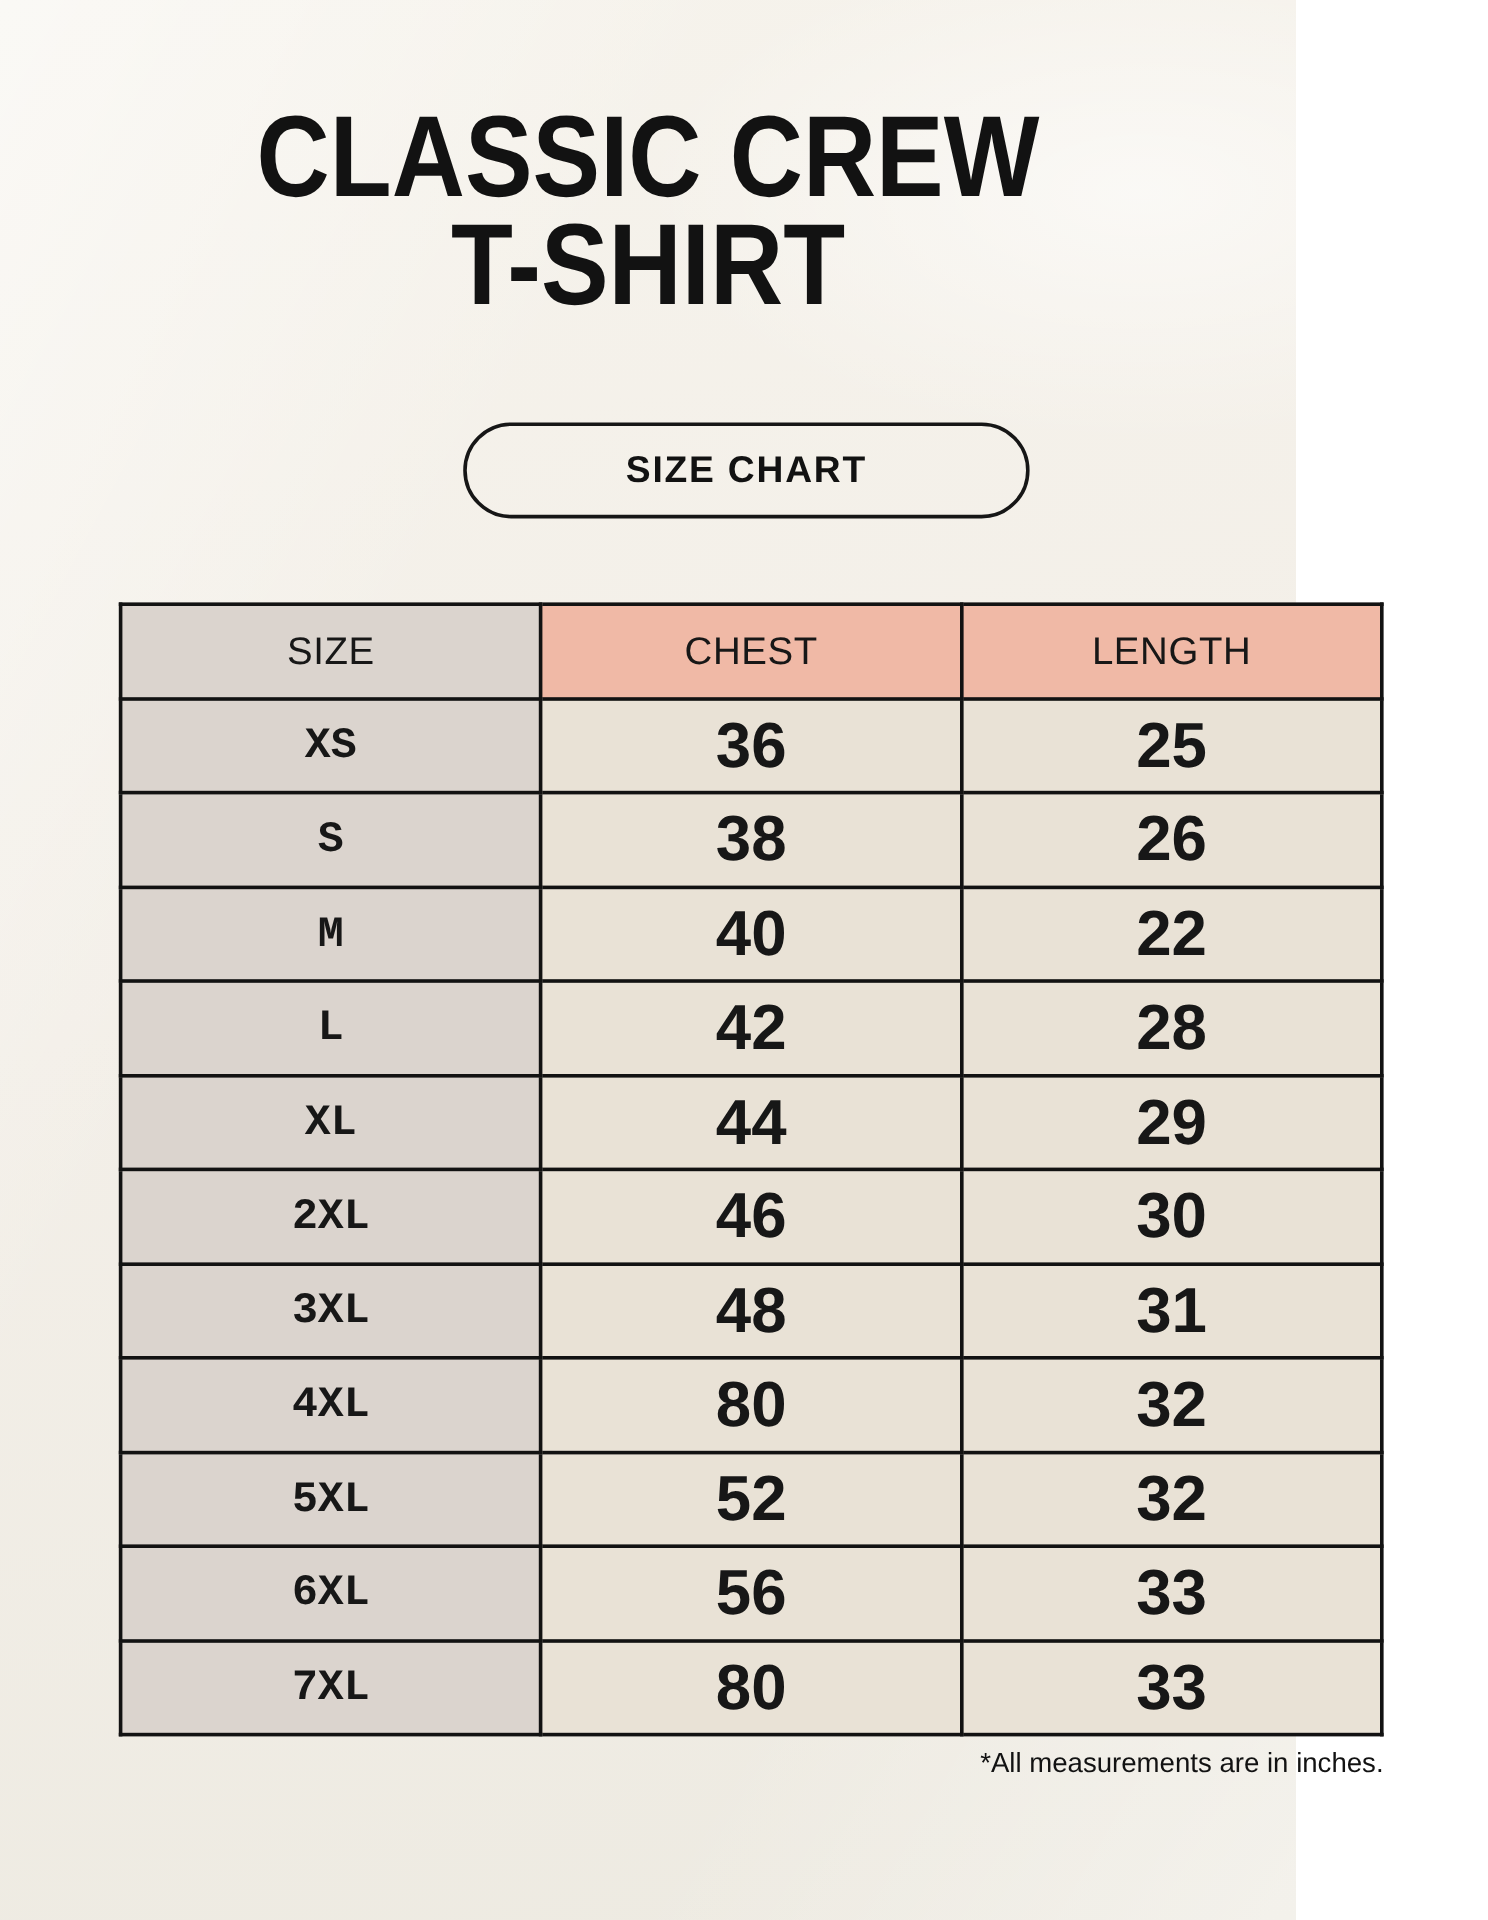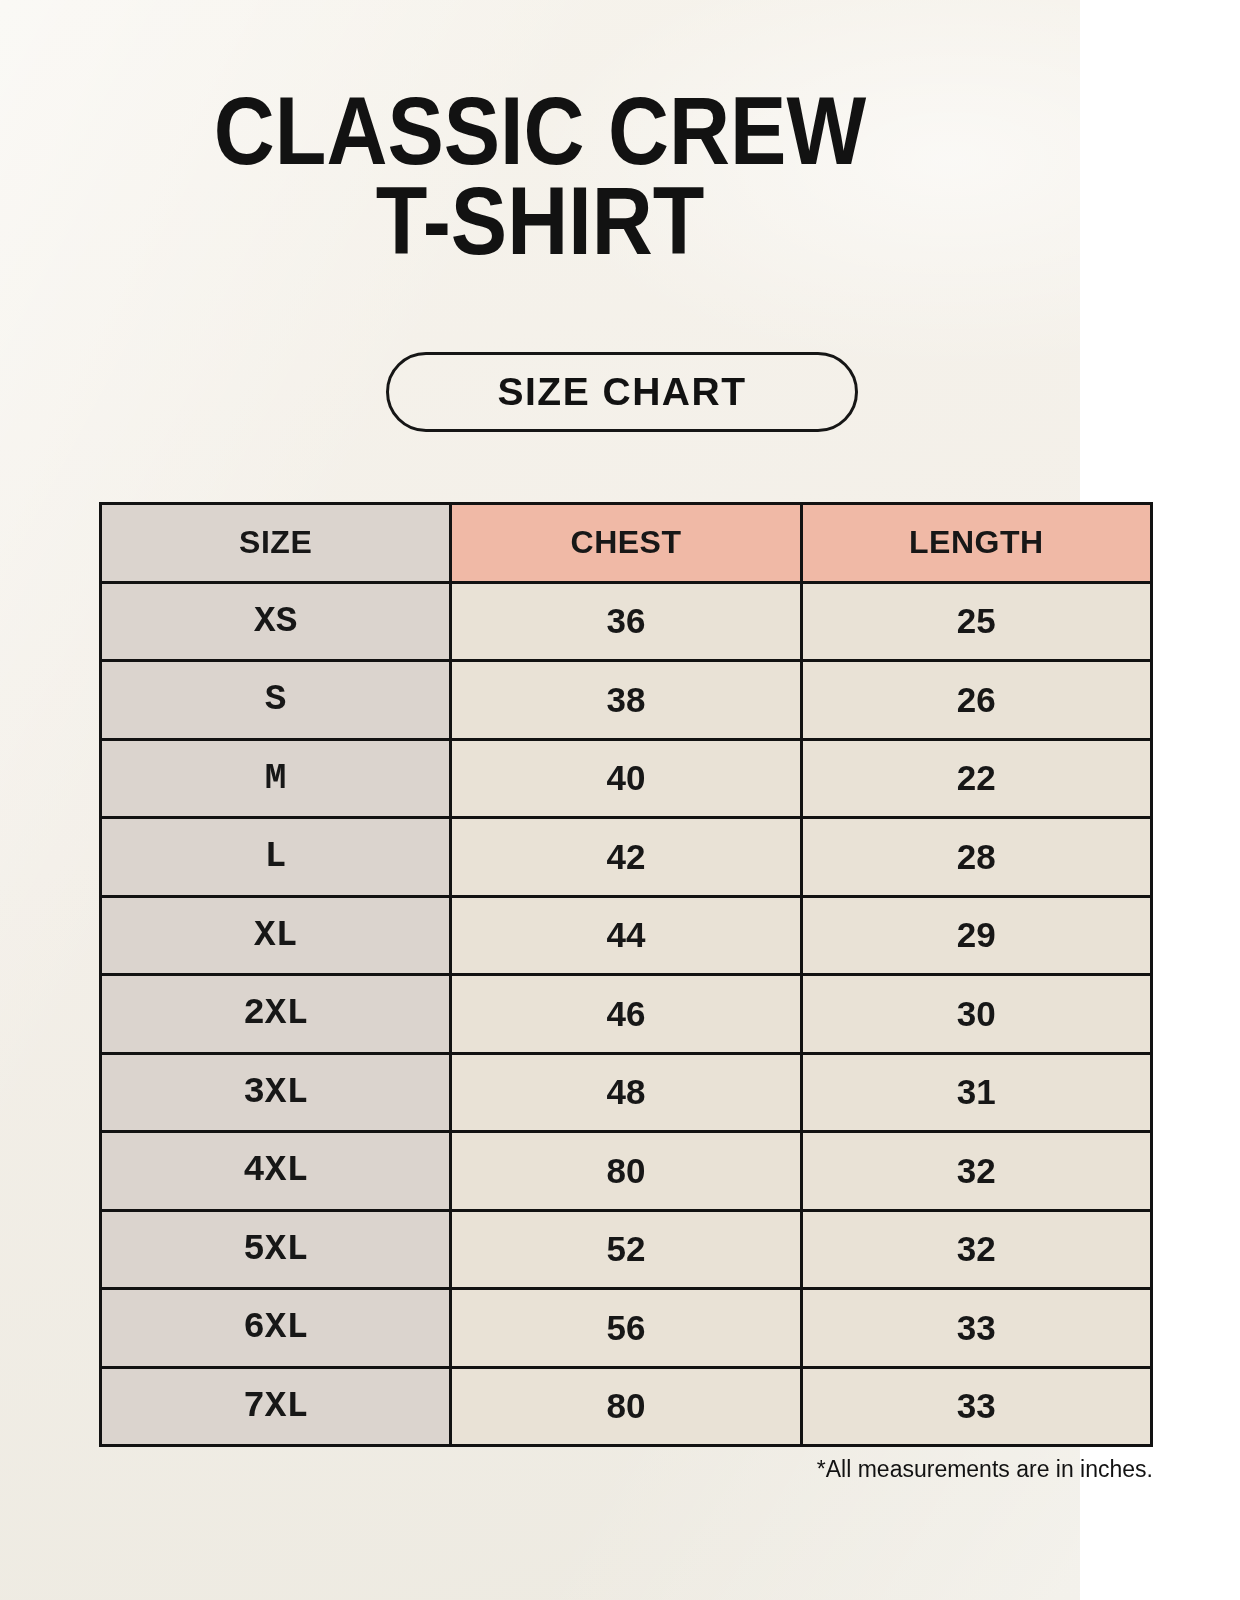--- a/index.html
+++ b/index.html
@@ -31,44 +31,44 @@
     color:#121212;
   }
   .title .title-line{display:block;}
   .badge{
     box-sizing:border-box;
     width:472px;height:80px;
     margin:86px 0 0 386px;
     border:3px solid #161616;
     border-radius:44px;
     display:flex;align-items:center;justify-content:center;
-    font-size:39px;font-weight:700;letter-spacing:1.5px;
+    font-size:31px;font-weight:700;letter-spacing:1.5px;
     color:#121212;
     background:transparent;
   }
   .size-table{
     margin:70px 0 0 99px;
     width:1054px;
     border-collapse:collapse;
     table-layout:fixed;
     text-align:center;
   }
   .size-table th,.size-table td{
     border:3px solid #121212;
     height:75.5px;
     padding:0;
     vertical-align:middle;
   }
   .size-table th{
-    font-size:32px;font-weight:700;letter-spacing:.5px;
+    font-size:32px;font-weight:400;letter-spacing:.5px;
     background:#f0b9a6;
   }
   .size-table th.size-col{background:#dbd4ce;}
   .size-table td{
-    font-size:35px;font-weight:600;
+    font-size:53px;font-weight:600;
     background:#e9e2d6;
   }
   .size-table td.size-col{
     font-size:36px;font-weight:700;
     background:#dbd4ce;
     font-family:Liberation Mono, monospace;
   }
   .footnote{
     width:1054px;
     margin:9px 0 0 99px;

